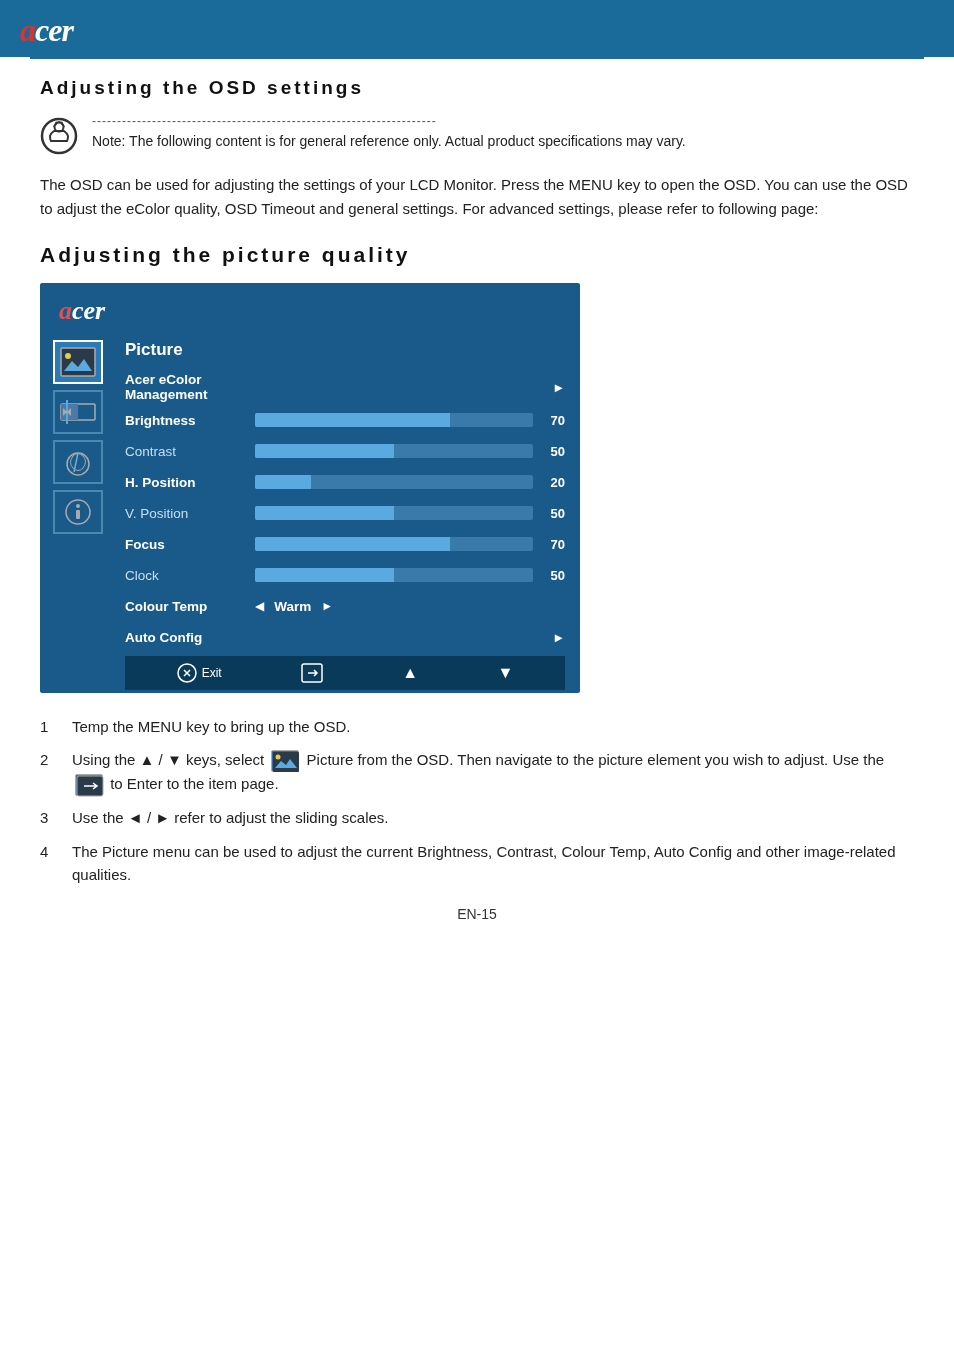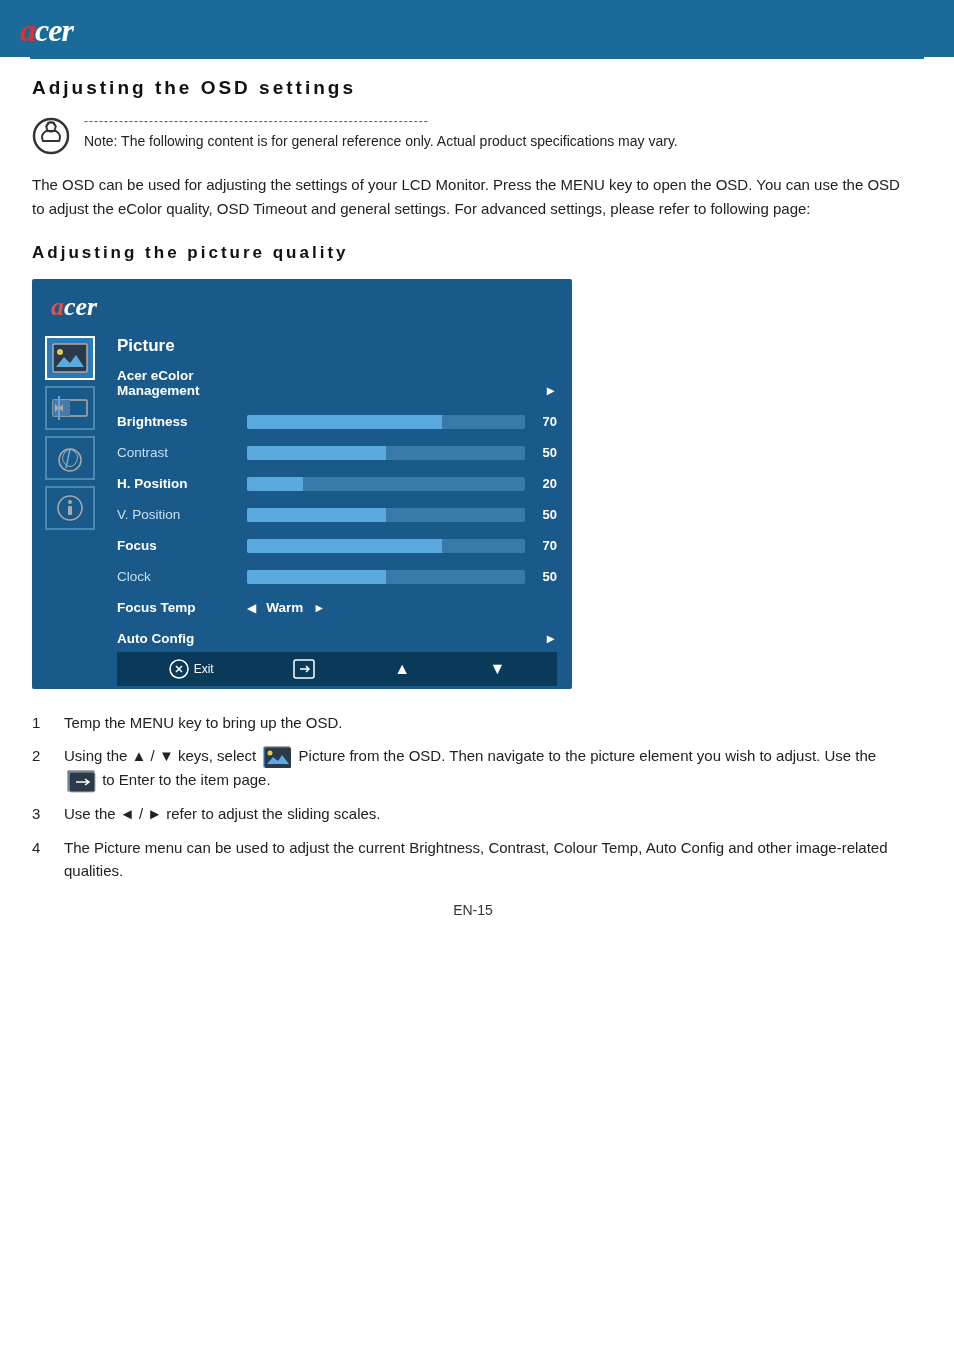--- a/index.html
+++ b/index.html
@@ -29,21 +29,21 @@
       letter-spacing: -1px;
     }
 
     .divider-line {
       border: none;
       border-top: 2px solid #1a6b9a;
       margin: 0 30px;
     }
 
     .content {
-      padding: 18px 40px 30px 32px;
+      padding: 18px 40px 30px 40px;
     }
 
     
     .section-title {
       font-size: 19px;
       font-weight: bold;
       letter-spacing: 3px;
       margin-bottom: 16px;
       color: #111;
     }
@@ -78,21 +78,21 @@
     }
 
     .main-paragraph {
       font-size: 15px;
       line-height: 1.6;
       margin-bottom: 22px;
       color: #222;
     }
 
     .sub-section-title {
-      font-size: 17px;
+      font-size: 21px;
       font-weight: bold;
       letter-spacing: 3px;
       margin-bottom: 16px;
       color: #111;
     }
 
     
     .osd-container {
       width: 540px;
       background: #1a5a8a;
@@ -151,21 +151,21 @@
     .osd-section-title {
       font-size: 17px;
       font-weight: bold;
       color: #fff;
       margin-bottom: 8px;
       padding-bottom: 4px;
     }
 
     .osd-row {
       display: flex;
-      align-items: flex-end;
+      align-items: center;
       margin-bottom: 5px;
       min-height: 26px;
     }
 
     .osd-row-label {
       font-size: 13.5px;
       color: #c8dff0;
       width: 130px;
       flex-shrink: 0;
     }
@@ -406,21 +406,21 @@
           <div class="osd-row-label">Clock</div>
           <div class="osd-slider-container">
             <div class="osd-slider">
               <div class="osd-slider-fill" style="width:50%"></div>
             </div>
             <div class="osd-value">50</div>
           </div>
         </div>
 
         <div class="osd-row">
-          <div class="osd-row-label bold">Focus Temp</div>
+          <div class="osd-row-label bold">Colour Temp</div>
           <div style="flex:1; display:flex; align-items:center; gap:10px;">
             <span class="osd-arrow">◀</span>
             <span class="osd-select-value">Warm</span>
             <span class="osd-arrow">►</span>
           </div>
         </div>
 
         <div class="osd-row">
           <div class="osd-row-label bold">Auto Config</div>
           <div style="flex:1"></div>

